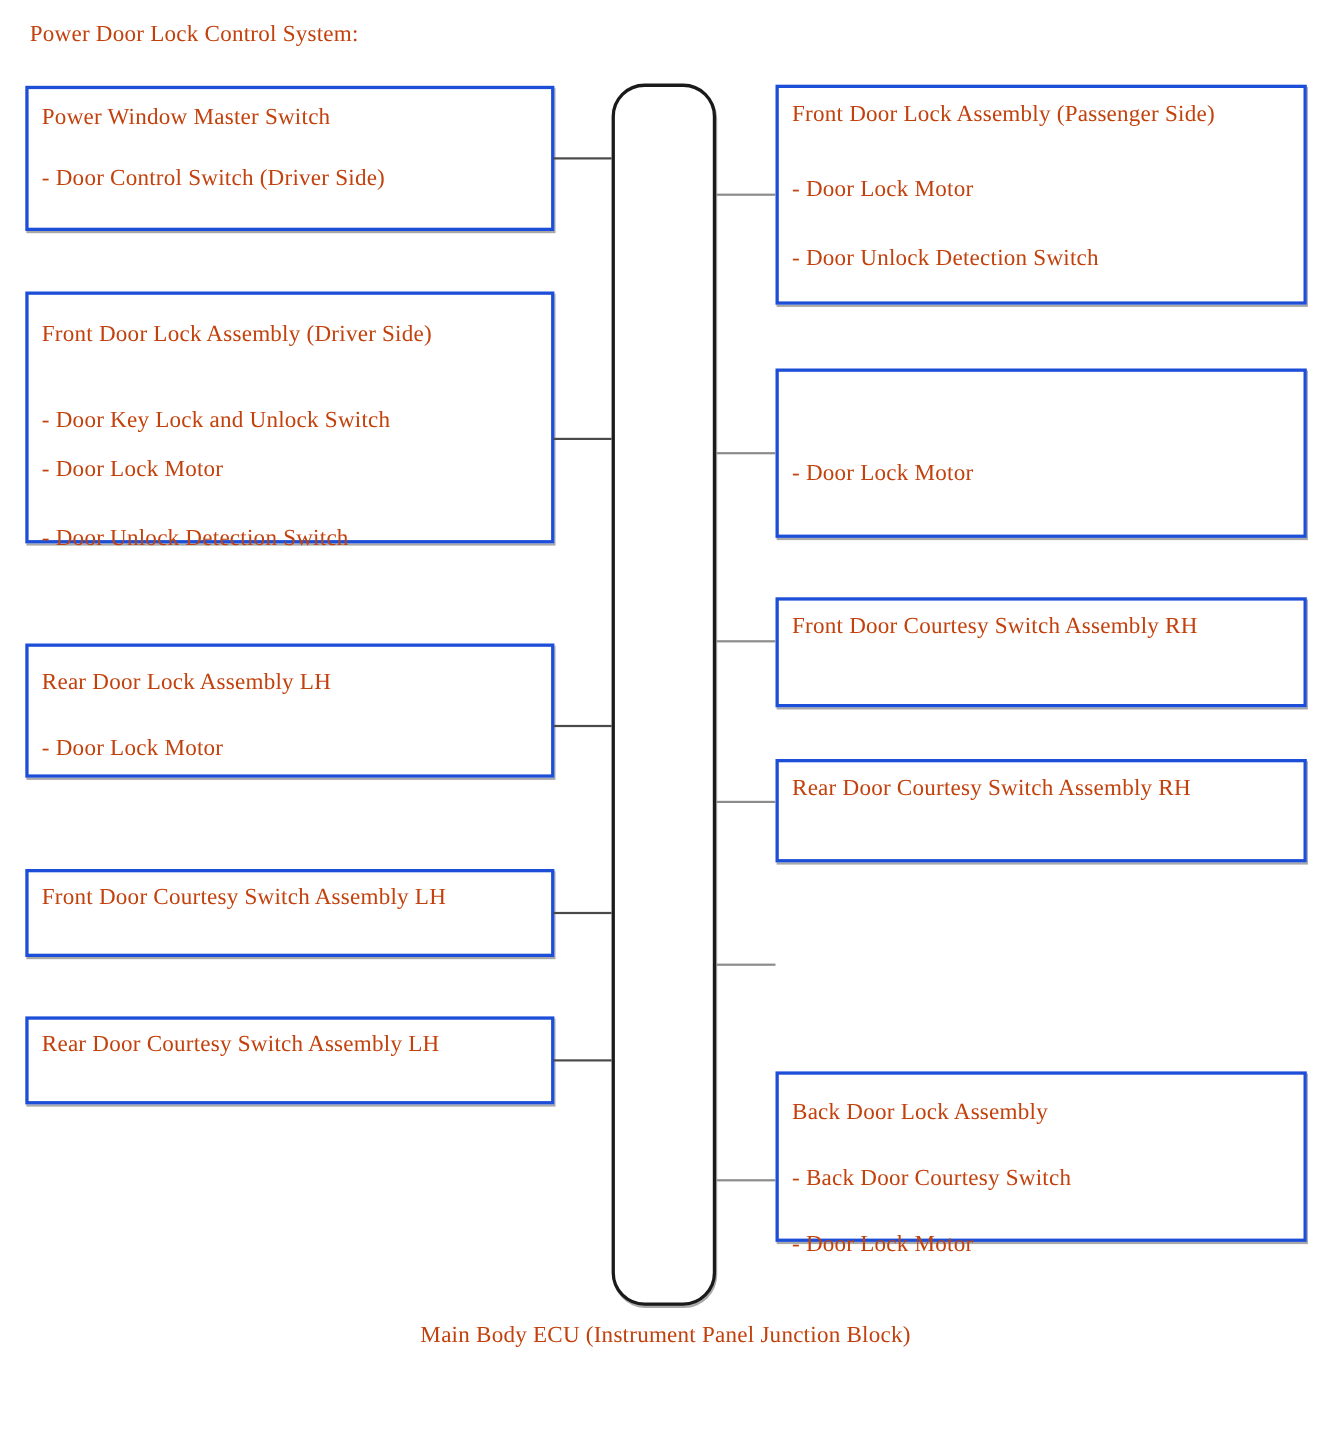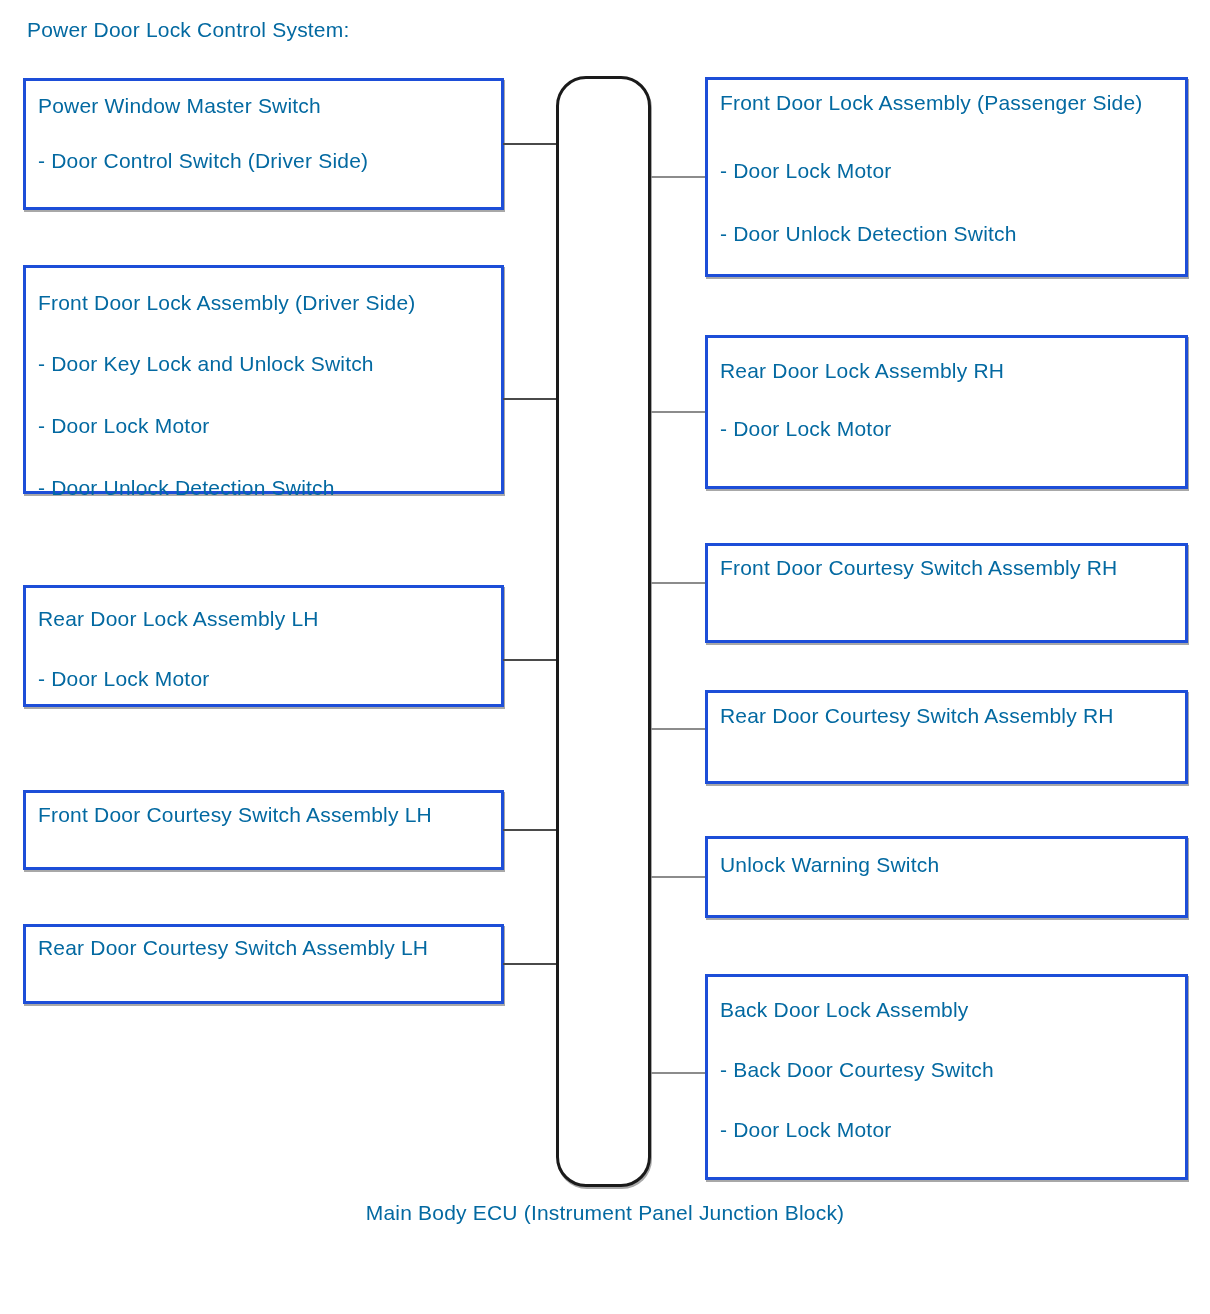--- a/index.html
+++ b/index.html
@@ -5,22 +5,22 @@
   html, body {
     margin: 0;
     padding: 0;
     background: #ffffff;
   }
   .canvas {
     position: relative;
     width: 1210px;
     height: 1314px;
     background: #ffffff;
-    font-family: Liberation Sans, sans-serif;
-    color: #0369a1;
+    font-family: Liberation Serif, serif;
+    color: #c2410c;
     overflow: hidden;
   }
   .diagram-title {
     position: absolute;
     left: 27px;
     top: 17px;
     font-size: 21px;
     line-height: 26px;
     white-space: nowrap;
     letter-spacing: 0.2px;
@@ -82,21 +82,21 @@
 
   <div class="diagram-title">Power Door Lock Control System:</div>
 
   <div class="box lbox" style="top:78px;height:132px">
     <div class="bline" style="top:12px">Power Window Master Switch</div>
     <div class="bline" style="top:67px">- Door Control Switch (Driver Side)</div>
   </div>
 
   <div class="box lbox" style="top:265px;height:229px">
     <div class="bline" style="top:22px">Front Door Lock Assembly (Driver Side)</div>
-    <div class="bline" style="top:83px">- Door Key Lock and Unlock Switch</div>
+    <div class="bline" style="top:100px">- Door Key Lock and Unlock Switch</div>
     <div class="bline" style="top:145px">- Door Lock Motor</div>
     <div class="bline" style="top:207px">- Door Unlock Detection Switch</div>
   </div>
 
   <div class="box lbox" style="top:585px;height:122px">
     <div class="bline" style="top:18px">Rear Door Lock Assembly LH</div>
     <div class="bline" style="top:78px">- Door Lock Motor</div>
   </div>
 
   <div class="box lbox" style="top:790px;height:80px">
@@ -109,37 +109,33 @@
 
   <div class="ecu-pill"></div>
 
   <div class="box rbox" style="top:77px;height:200px">
     <div class="bline" style="top:10px">Front Door Lock Assembly (Passenger Side)</div>
     <div class="bline" style="top:78px">- Door Lock Motor</div>
     <div class="bline" style="top:141px">- Door Unlock Detection Switch</div>
   </div>
 
   <div class="box rbox" style="top:335px;height:154px">
-    <div class="bline" style="top:20px">Rear Door Lock Assembly RH</div>
     <div class="bline" style="top:78px">- Door Lock Motor</div>
   </div>
 
   <div class="box rbox" style="top:543px;height:100px">
     <div class="bline" style="top:9px">Front Door Courtesy Switch Assembly RH</div>
   </div>
 
   <div class="box rbox" style="top:690px;height:94px">
     <div class="bline" style="top:10px">Rear Door Courtesy Switch Assembly RH</div>
   </div>
 
-  <div class="box rbox" style="top:836px;height:82px">
-    <div class="bline" style="top:13px">Unlock Warning Switch</div>
-  </div>
 
-  <div class="box rbox" style="top:974px;height:206px">
+  <div class="box rbox" style="top:974px;height:155px">
     <div class="bline" style="top:20px">Back Door Lock Assembly</div>
     <div class="bline" style="top:80px">- Back Door Courtesy Switch</div>
     <div class="bline" style="top:140px">- Door Lock Motor</div>
   </div>
 
   <div class="connector left-side" style="top:143px"></div>
   <div class="connector left-side" style="top:398px"></div>
   <div class="connector left-side" style="top:659px"></div>
   <div class="connector left-side" style="top:829px"></div>
   <div class="connector left-side" style="top:963px"></div>

